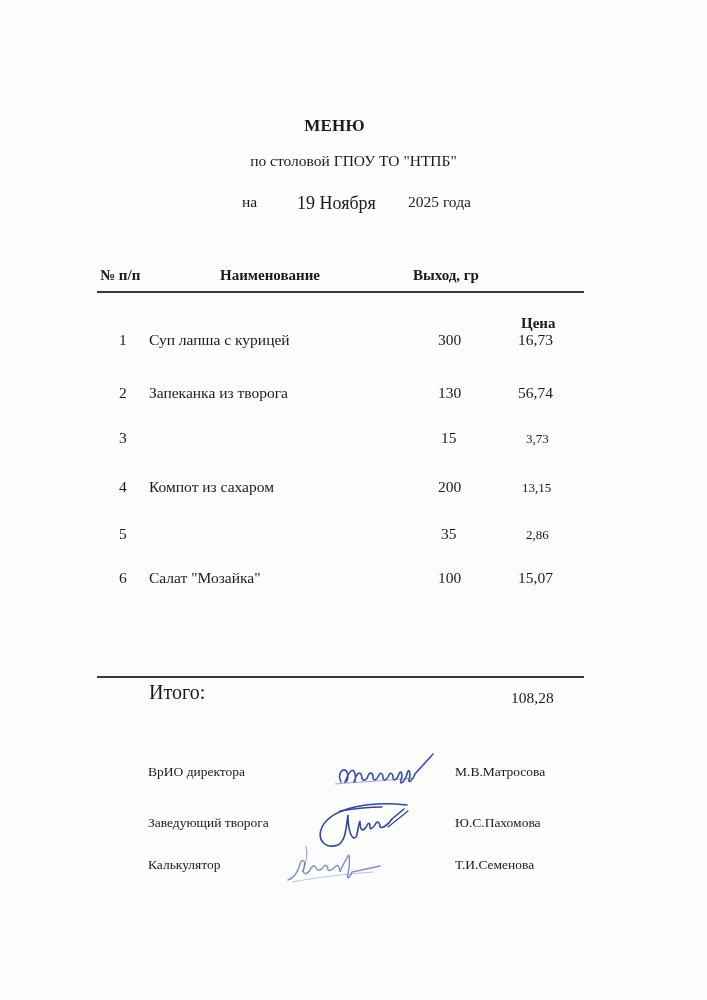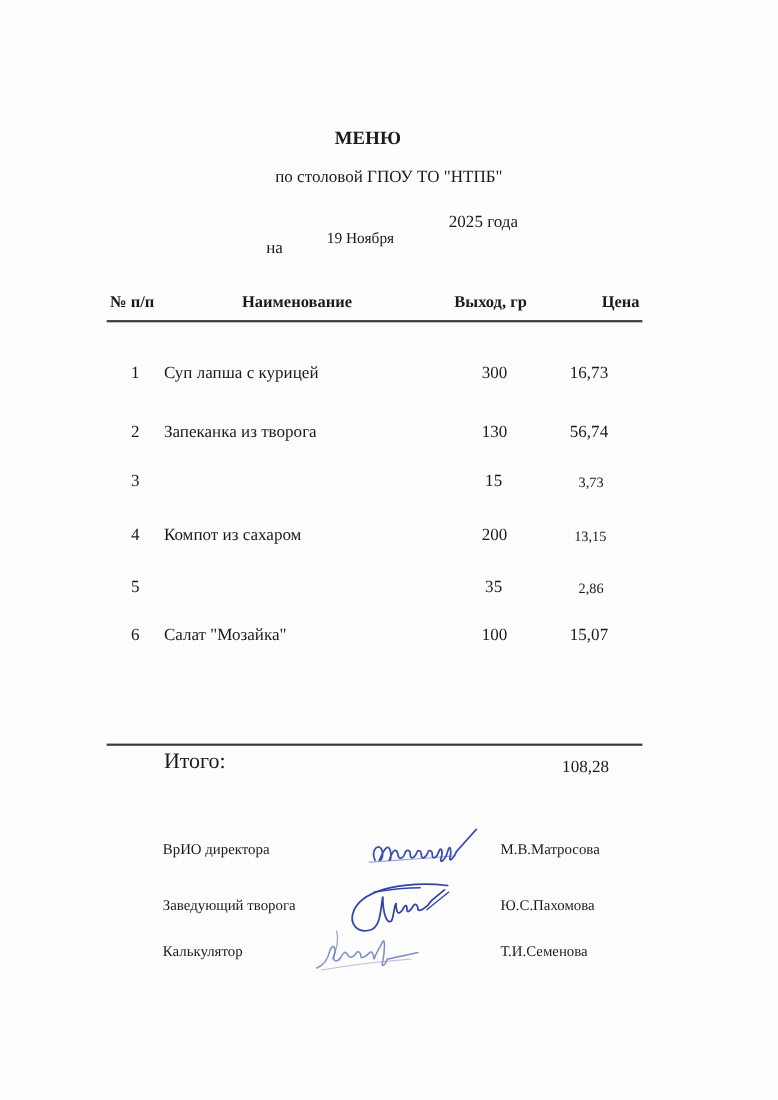--- a/index.html
+++ b/index.html
@@ -21,29 +21,29 @@
     text-align: center;
     font-weight: bold;
     font-size: 17px;
     letter-spacing: 0.2px;
   }
   .subtitle {
     left: 0; width: 707px; top: 152px;
     text-align: center;
     font-size: 15.5px;
   }
-  .date-na { left: 242px; top: 193px; font-size: 15.5px; margin-top: 24px; }
-  .date-day { left: 297px; top: 193px; font-size: 14px; margin-top: 17px; }
+  .date-na { left: 242px; top: 193px; font-size: 15.5px; }
+  .date-day { left: 297px; top: 193px; font-size: 18px; }
   .date-year { left: 408px; top: 193px; font-size: 15.5px; }
 
   .th { top: 267px; font-weight: bold; font-size: 15px; }
   .th-num { left: 100px; }
   .th-name { left: 220px; }
   .th-yield { left: 413px; }
-  .th-price { left: 547px; }
+  .th-price { left: 521px; margin-top: 48px; }
 
   .rule {
     position: absolute;
     left: 97px;
     width: 487px;
     height: 1.5px;
     background: #3a3a3a;
   }
   .rule-head { top: 291px; }
   .rule-foot { top: 676px; }

